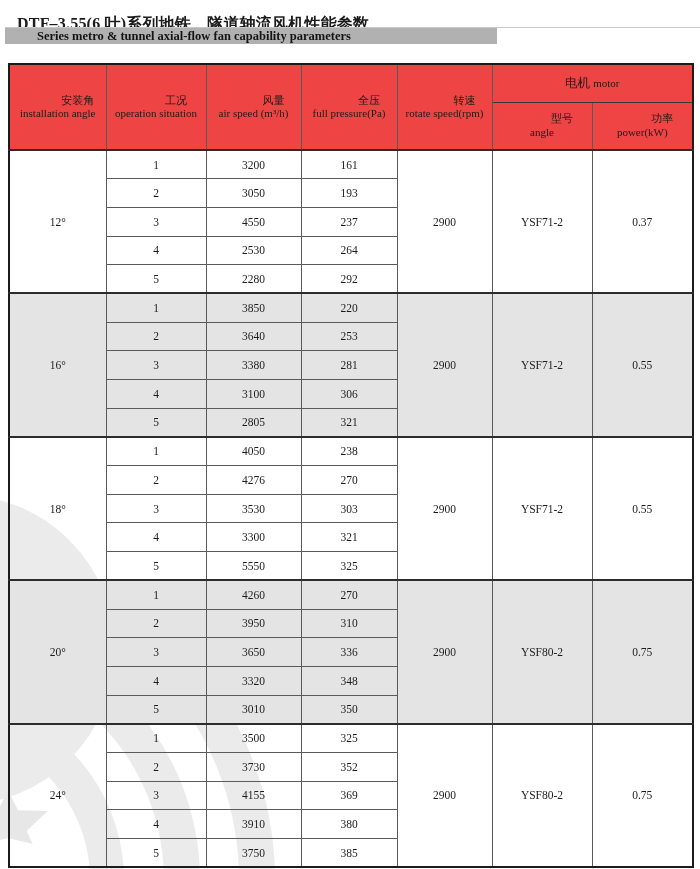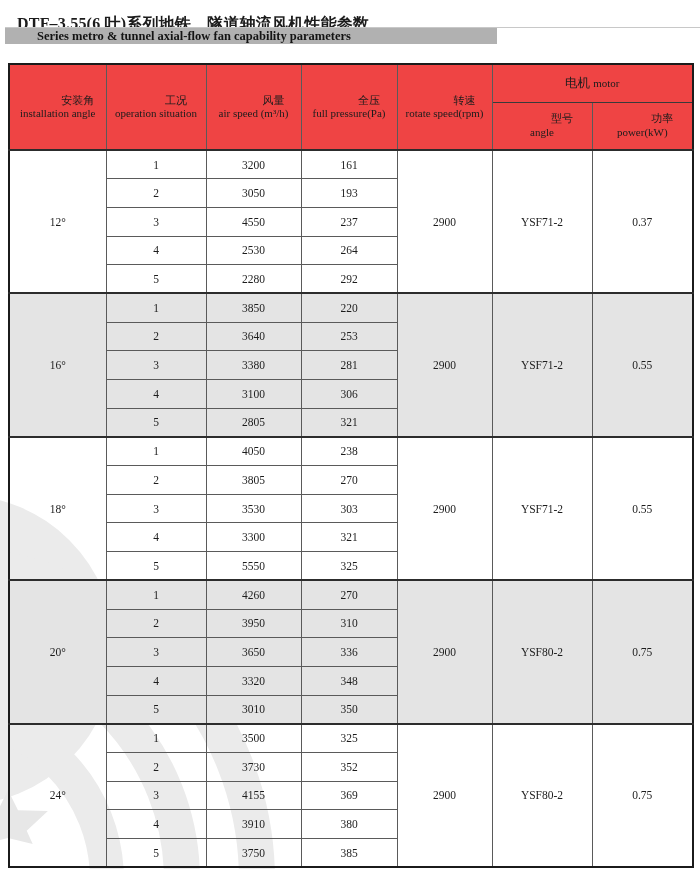--- a/index.html
+++ b/index.html
@@ -201,21 +201,21 @@
         <td rowspan="5">18°</td>
         <td>1</td>
         <td>4050</td>
         <td>238</td>
         <td rowspan="5">2900</td>
         <td rowspan="5">YSF71-2</td>
         <td rowspan="5">0.55</td>
       </tr>
       <tr>
         <td>2</td>
-        <td>3805</td>
+        <td>4276</td>
         <td>270</td>
       </tr>
       <tr>
         <td>3</td>
         <td>3530</td>
         <td>303</td>
       </tr>
       <tr>
         <td>4</td>
         <td>3300</td>

